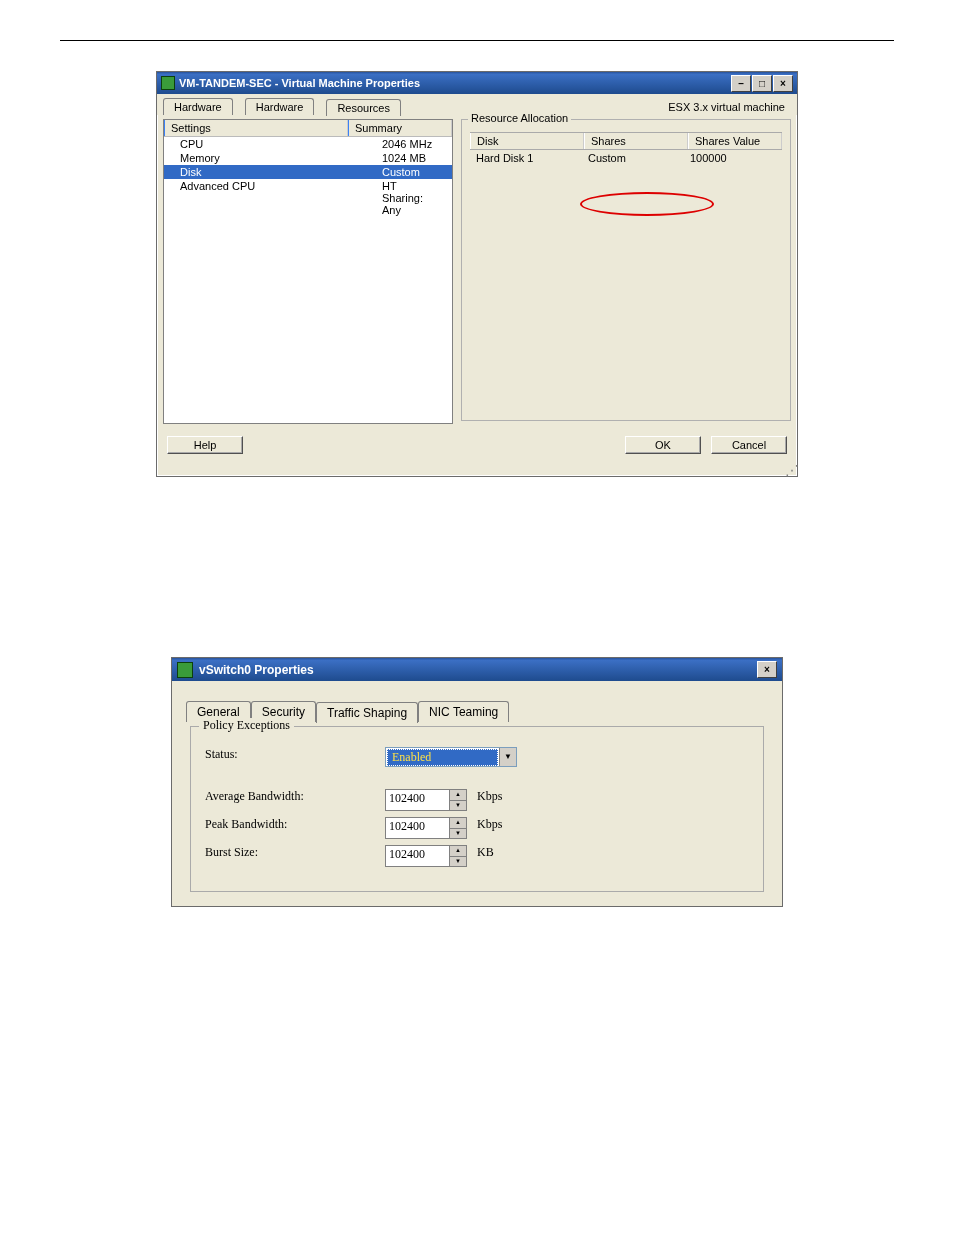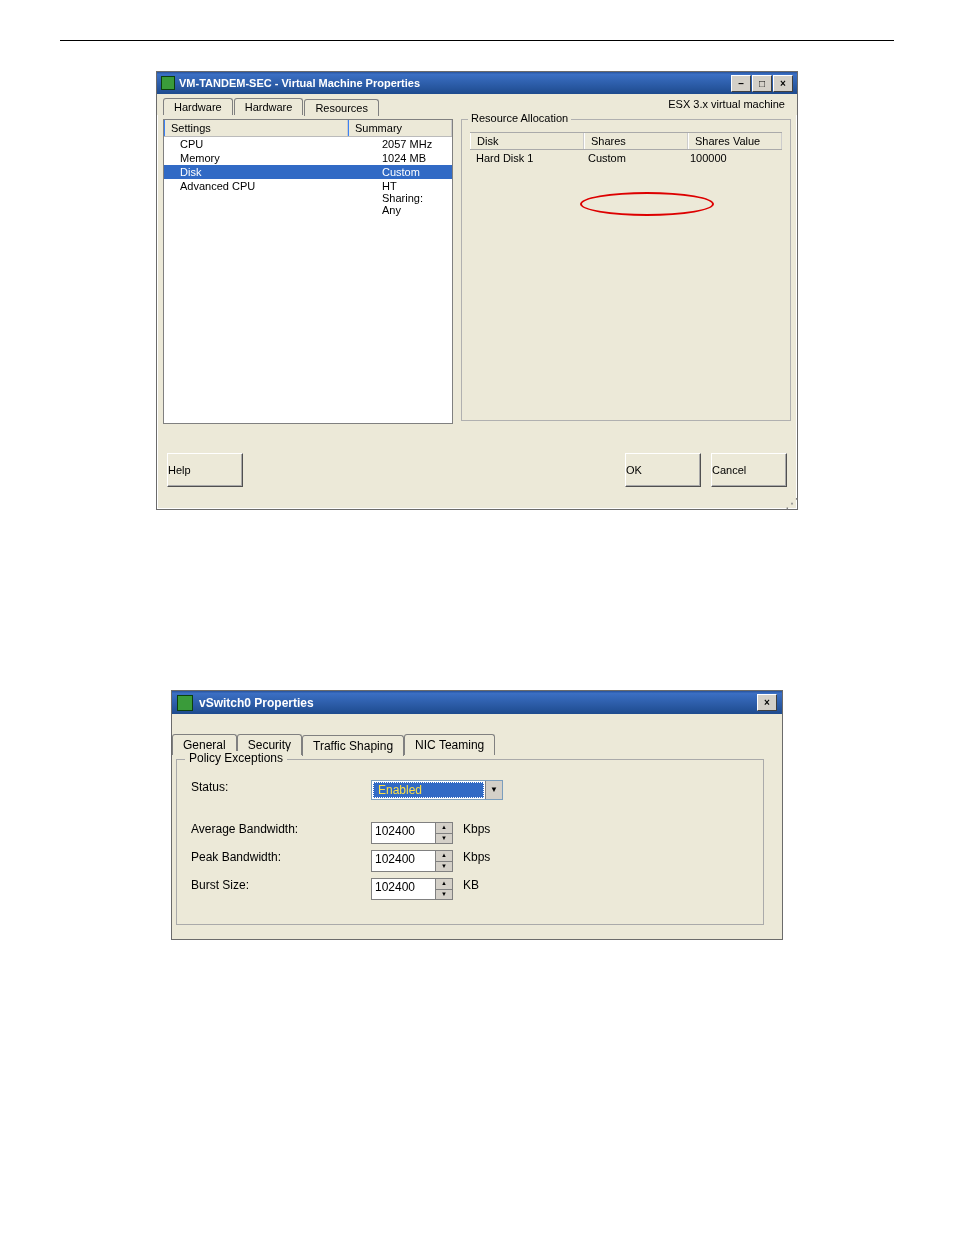--- a/index.html
+++ b/index.html
@@ -52,23 +52,24 @@
     border-right-color: #404040;
     border-bottom-color: #404040;
     display: flex; align-items: center; justify-content: center;
     font-family: Arial;
     font-size: 10px; font-weight: bold;
     color: #000;
   }
 
   .tabrow {
     display: flex;
-    align-items: flex-start;
+    align-items: center;
     padding: 4px 6px 0 6px;
     background: #ece9d8;
+    gap: 11px;
   }
   .tab {
     padding: 2px 10px;
     border: 1px solid #808080;
     border-bottom: none;
     background: #ece9d8;
     margin-right: 1px;
     border-top-left-radius: 3px;
     border-top-right-radius: 3px;
     position: relative;
@@ -148,28 +149,27 @@
     width: 130px; height: 20px;
     pointer-events: none;
   }
 
   .buttonbar {
     display: flex;
     padding: 12px 10px;
   }
   .btn {
     min-width: 74px;
-    padding: 10px 0;
-    text-align: left;
+    padding: 2px 0;
+    text-align: center;
     background: #ece9d8;
     border: 1px solid #fff;
     border-right-color: #505050;
     border-bottom-color: #505050;
     box-shadow: inset -1px -1px 0 #aaa;
-    margin-top: 17px;
   }
   .resize-grip {
     text-align: right;
     padding: 0 2px 2px 0;
     color: #808080;
     font-size: 14px;
     line-height: 8px;
     letter-spacing: -4px;
   }
 
@@ -189,40 +189,41 @@
     font-size: 12px;
     padding: 3px 5px;
   }
   .titlebar2 .icon {
     width: 14px; height: 14px;
     background: #3a9b3a;
     border: 1px solid #0c400c;
     margin-right: 6px;
   }
   .win2-body {
-    padding: 20px 14px 10px 0;
+    padding: 20px 14px 10px 14px;
     border-radius: 14px;
   }
   .tabrow2 { display: flex; margin-bottom: 0; }
   .tab2 {
     padding: 3px 10px;
     border: 1px solid #808080;
     border-bottom: none;
     background: #ece9d8;
     margin-right: 0;
     border-top-left-radius: 3px;
     border-top-right-radius: 3px;
     font-size: 12px;
   }
   .tab2.active { position: relative; top: 1px; }
   .groupbox2 {
     border: 1px solid #aaa;
     margin: 4px;
     padding: 14px 14px 18px 14px;
     position: relative;
+    font-family: Liberation Serif, serif;
   }
   .groupbox2 .legend {
     position: absolute;
     top: -9px; left: 8px;
     background: #ece9d8;
     padding: 0 4px;
     font-size: 12px;
   }
   .form-row {
     display: flex;
@@ -305,21 +306,21 @@
     </div>
 
     <div class="body-row">
       <div class="left-panel">
         <div class="lp-head">
           <div class="lp-col1">Settings</div>
           <div class="lp-col2">Summary</div>
         </div>
         <div class="lp-row">
           <div class="lp-col1">CPU</div>
-          <div class="lp-col2">2057 MHz</div>
+          <div class="lp-col2">2046 MHz</div>
         </div>
         <div class="lp-row">
           <div class="lp-col1">Memory</div>
           <div class="lp-col2">1024 MB</div>
         </div>
         <div class="lp-row selected">
           <div class="lp-col1">Disk</div>
           <div class="lp-col2">Custom</div>
         </div>
         <div class="lp-row">

